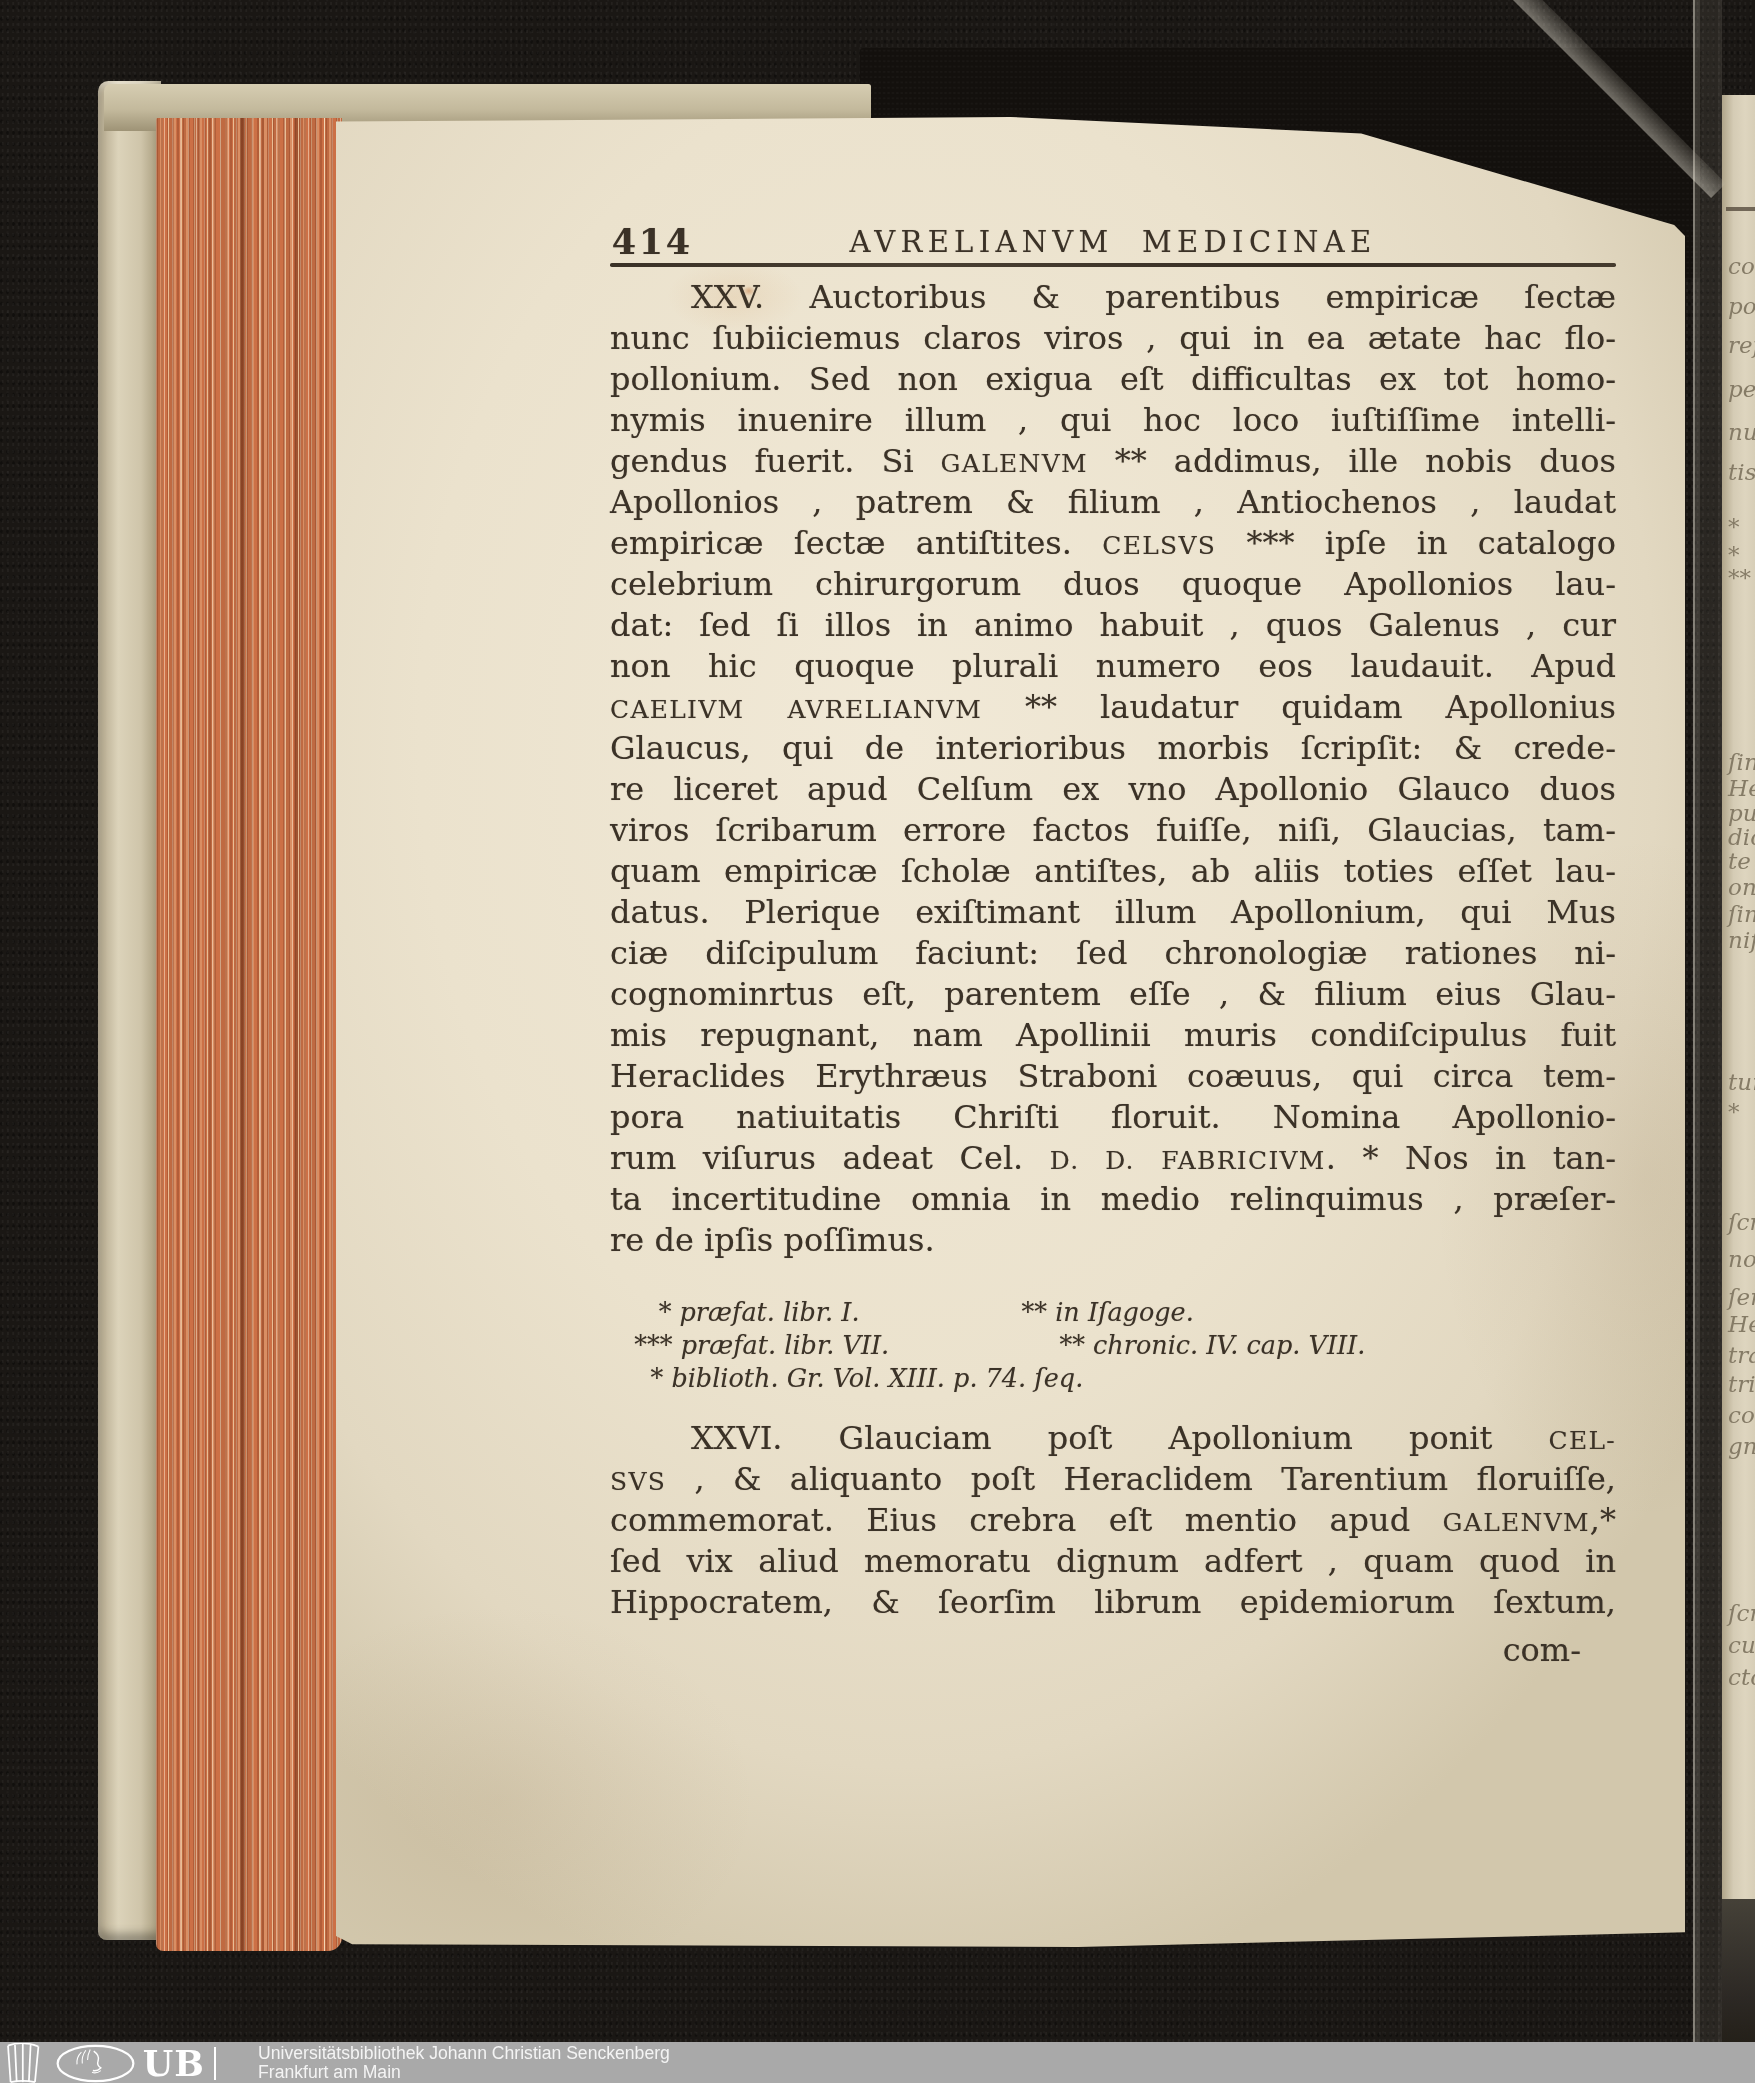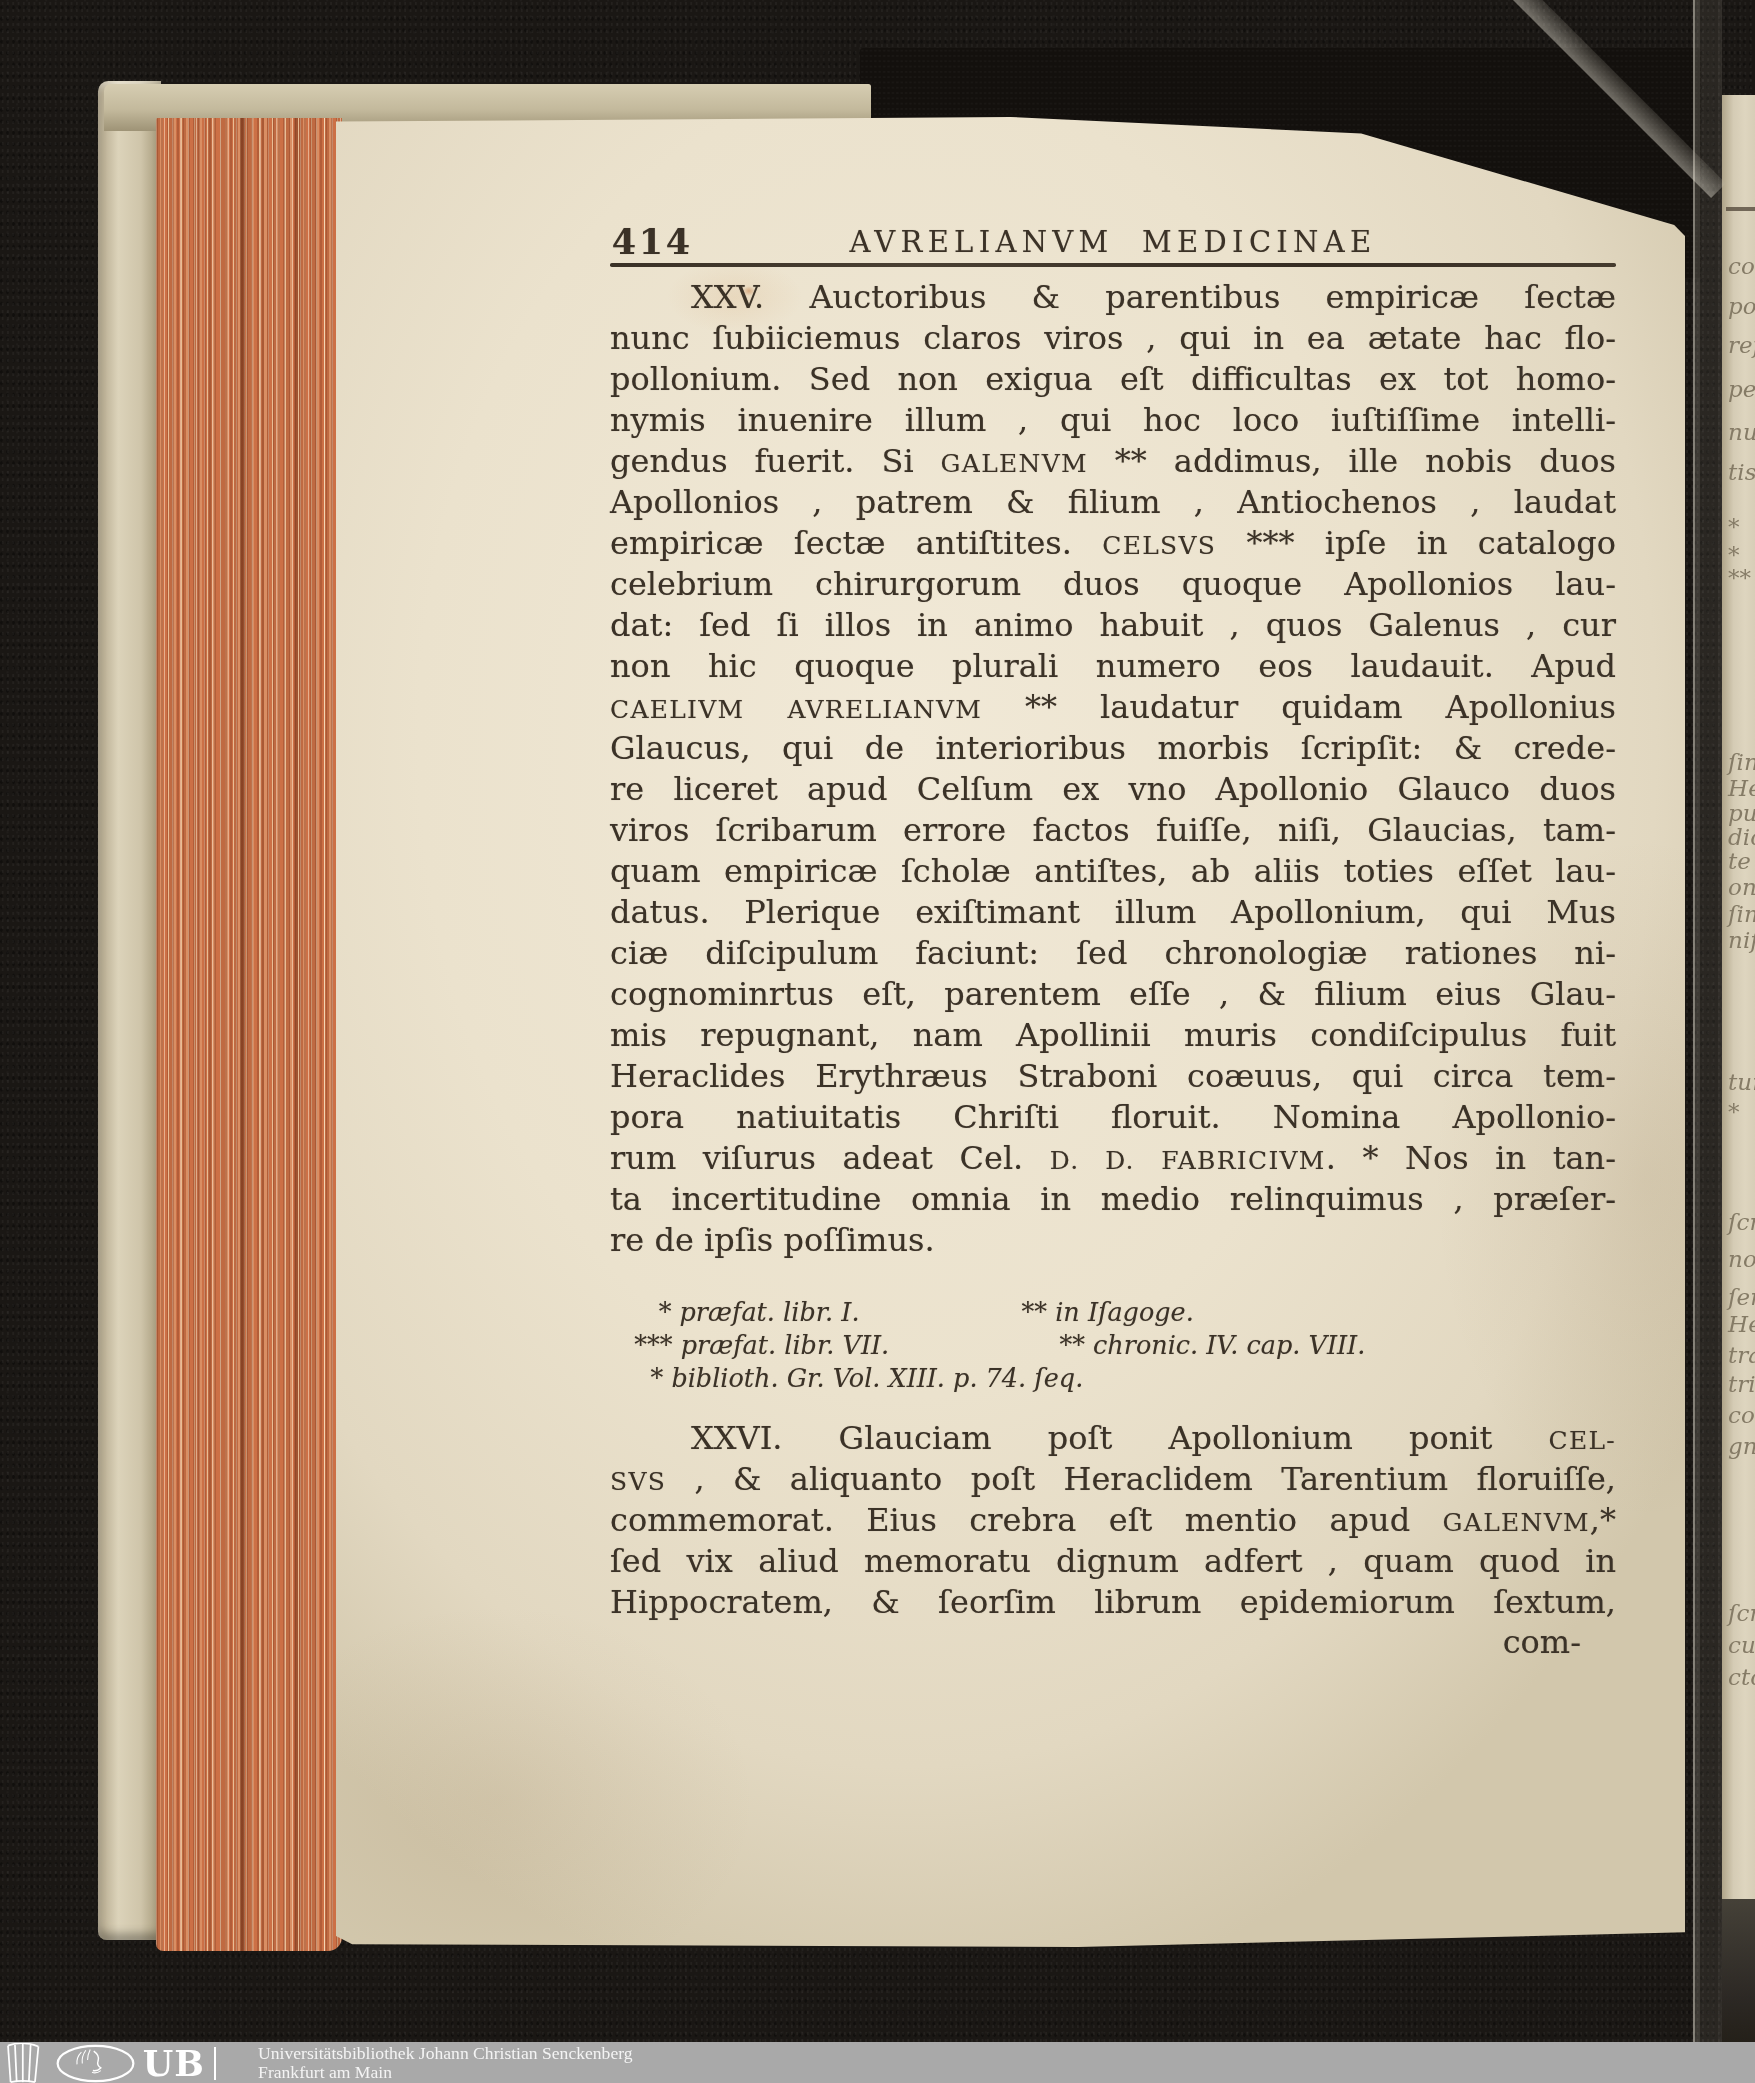--- a/index.html
+++ b/index.html
@@ -63,21 +63,21 @@
   .header-rule{height:4.4px;margin-top:2.6px;border-radius:1.8px;
     background:linear-gradient(90deg,#3a3126,#4a4033 30%,#352c22 70%,#453b2e);}
   .flow{margin-top:10.5px;}
   .para .tl{font-size:32px;height:41px;line-height:41px;
     text-align:justify;text-align-last:justify;}
   .para .tl:first-child{text-indent:81px;}
   .para-xxv .tl:last-child{text-align-last:left;}
   .sc{font-size:.78em;letter-spacing:1.3px;}
   .footnotes{margin-top:35px;margin-bottom:23px;}
   .fn-line{font-style:italic;font-size:25.5px;height:33px;line-height:32px;white-space:pre;}
-  .catchword{text-align:right;font-size:32px;margin-top:0;padding-right:35px;}
+  .catchword{text-align:right;font-size:32px;margin-top:8px;padding-right:35px;}
 
   
   .sliver{position:absolute;left:1722px;top:95px;width:33px;height:1804px;z-index:2;
     background:linear-gradient(90deg,#afa489 0,#d5ccb5 35%,#ded5bf 70%,#d7ceb7 100%);
     overflow:hidden;}
   .sliver-rule{position:absolute;left:4.4px;top:112px;width:35px;height:3.5px;
     background:#4d4335;opacity:.75;}
   .frag{position:absolute;left:6.1px;font-size:23px;color:var(--sliver_ink,#857b66);
     font-style:italic;white-space:nowrap;filter:blur(0.3px);}
   .sliver-foot{position:absolute;left:1722px;top:1899px;width:33px;height:143px;z-index:2;
@@ -93,21 +93,21 @@
 
   
   .footer-bar{position:absolute;left:0;top:2042px;width:1756px;height:42px;z-index:10;
     background:var(--footer_bar,#a9a9a9);display:flex;align-items:center;gap:12px;}
   .ub-logo{display:flex;align-items:center;height:42px;margin-left:5.3px;}
   .ub-logo svg{display:block;}
   .oval-wrap{margin-left:3.5px;}
   .ub-text{font-family:"DejaVu Serif",serif;font-weight:bold;font-size:35px;color:#ffffff;
     letter-spacing:0.9px;margin-left:7px;line-height:39px;}
   .ub-bar{width:2.6px;height:33px;background:#ffffff;margin-left:8.8px;}
-  .footer-text{margin-left:30px;font-family:Liberation Serif, serif;
+  .footer-text{margin-left:30px;font-family:Liberation Sans, sans-serif;
     font-size:17.6px;line-height:19.3px;color:var(--footer_text,#f4f4f4);}
 </style>
 </head>
 <body>
 
 <div class="backdrop"></div>
 
 <div class="cloth"></div>
 <div class="cover-side"></div>
 <div class="cover-top"></div>

